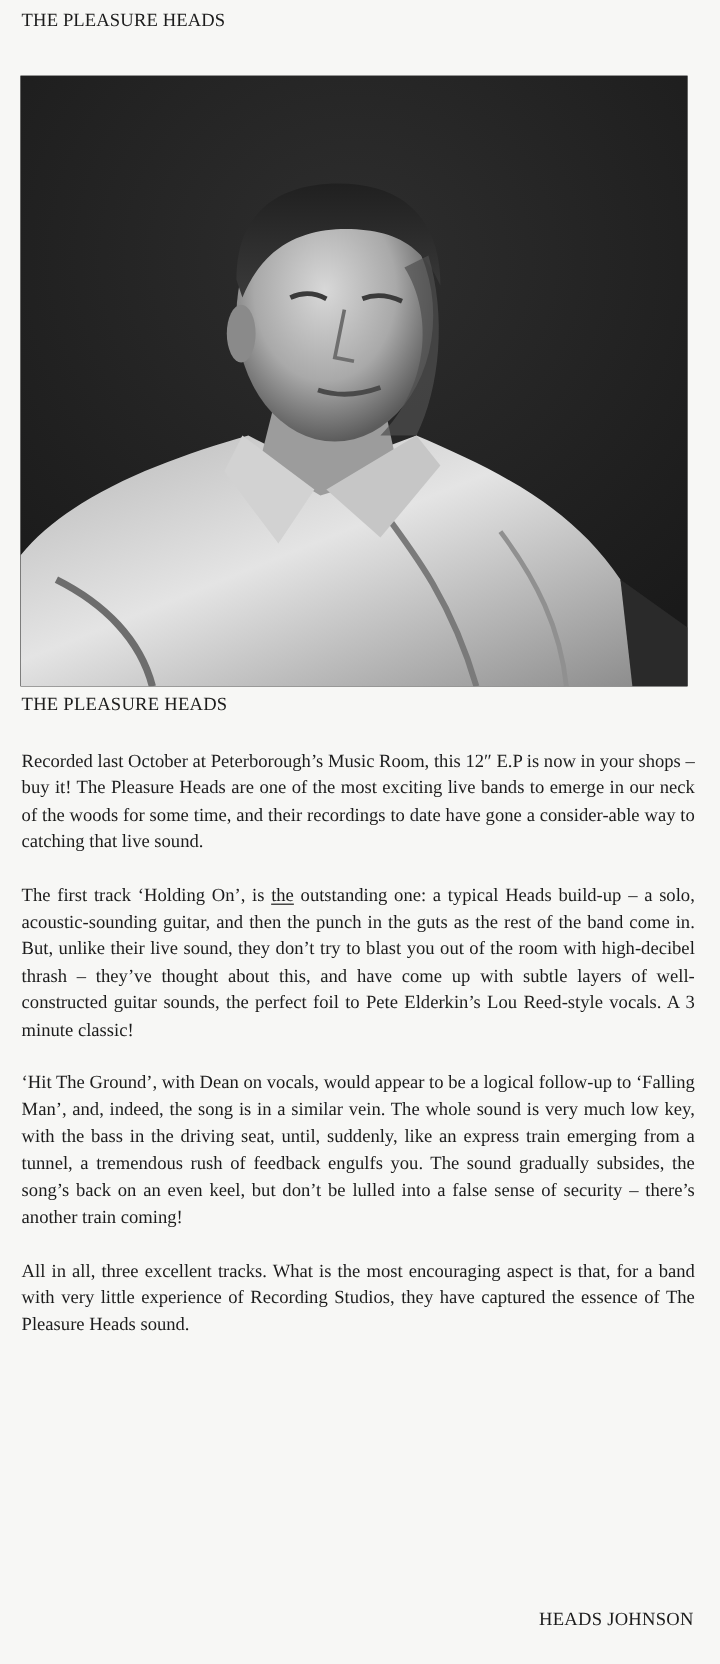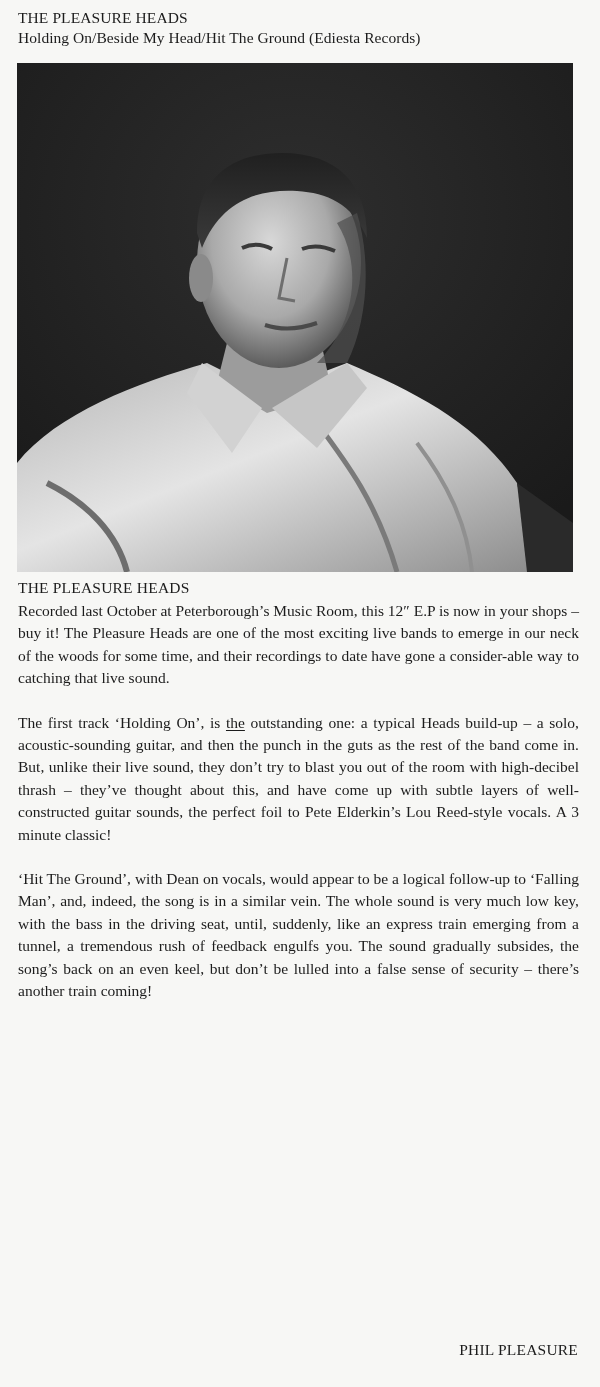--- a/index.html
+++ b/index.html
@@ -47,21 +47,21 @@
       position: absolute;
       left: 18px;
       top: 578px;
       font-size: 15.5px;
       line-height: 20px;
       letter-spacing: 0.2px;
     }
     .article {
       position: absolute;
       left: 18px;
-      top: 600px;
+      top: 624px;
       width: 561px;
     }
     .article p {
       margin: 0 0 22px 0;
       font-size: 15.5px;
       line-height: 22.4px;
       text-align: justify;
       hyphens: manual;
     }
     .article p.last {
@@ -77,21 +77,20 @@
       font-size: 15.5px;
       line-height: 20px;
       letter-spacing: 0.2px;
     }
   </style>
 </head>
 <body>
 
 <div class="header">
   <div class="band">THE PLEASURE HEADS</div>
-  <div class="tracks">Holding On/Beside My Head/Hit The Ground (Ediesta Records)</div>
 </div>
 
 <div class="photo">
   <svg width="556" height="509" viewBox="0 0 556 509" xmlns="http://www.w3.org/2000/svg">
     <defs>
       <radialGradient id="bg" cx="50%" cy="30%" r="75%">
         <stop offset="0%" stop-color="#2e2e2e"></stop>
         <stop offset="100%" stop-color="#1a1a1a"></stop>
       </radialGradient>
       <radialGradient id="face" cx="45%" cy="40%" r="60%">
@@ -138,15 +137,16 @@
     <path d="M320 160 C345 200 340 260 300 300 L330 300 C350 260 355 200 340 150 Z" fill="#4e4e4e" opacity="0.7"></path>
   </svg>
 </div>
 
 <div class="caption">THE PLEASURE HEADS</div>
 
 <div class="article">
   <p>Recorded last October at Peterborough’s Music Room, this 12″ E.P is now in your shops – buy it! The Pleasure Heads are one of the most exciting live bands to emerge in our neck of the woods for some time, and their recordings to date have gone a consider-able way to catching that live sound.</p>
   <p><span>The first track ‘Holding On’, is </span><u>the</u><span> outstanding one: a typical Heads build-up – a solo, acoustic-sounding guitar, and then the punch in the guts as the rest of the band come in. But, unlike their live sound, they don’t try to blast you out of the room with high-decibel thrash – they’ve thought about this, and have come up with subtle layers of well-constructed guitar sounds, the perfect foil to Pete Elderkin’s Lou Reed-style vocals. A 3 minute classic!</span></p>
   <p>‘Hit The Ground’, with Dean on vocals, would appear to be a logical follow-up to ‘Falling Man’, and, indeed, the song is in a similar vein. The whole sound is very much low key, with the bass in the driving seat, until, suddenly, like an express train emerging from a tunnel, a tremendous rush of feedback engulfs you. The sound gradually subsides, the song’s back on an even keel, but don’t be lulled into a false sense of security – there’s another train coming!</p>
+  <p class="last">All in all, three excellent tracks. What is the most encouraging aspect is that, for a band with very little experience of Recording Studios, they have captured the essence of The Pleasure Heads sound.</p>
 </div>
 
-<div class="byline">PHIL PLEASURE</div>
+<div class="byline">HEADS JOHNSON</div>
 
 </body></html>

